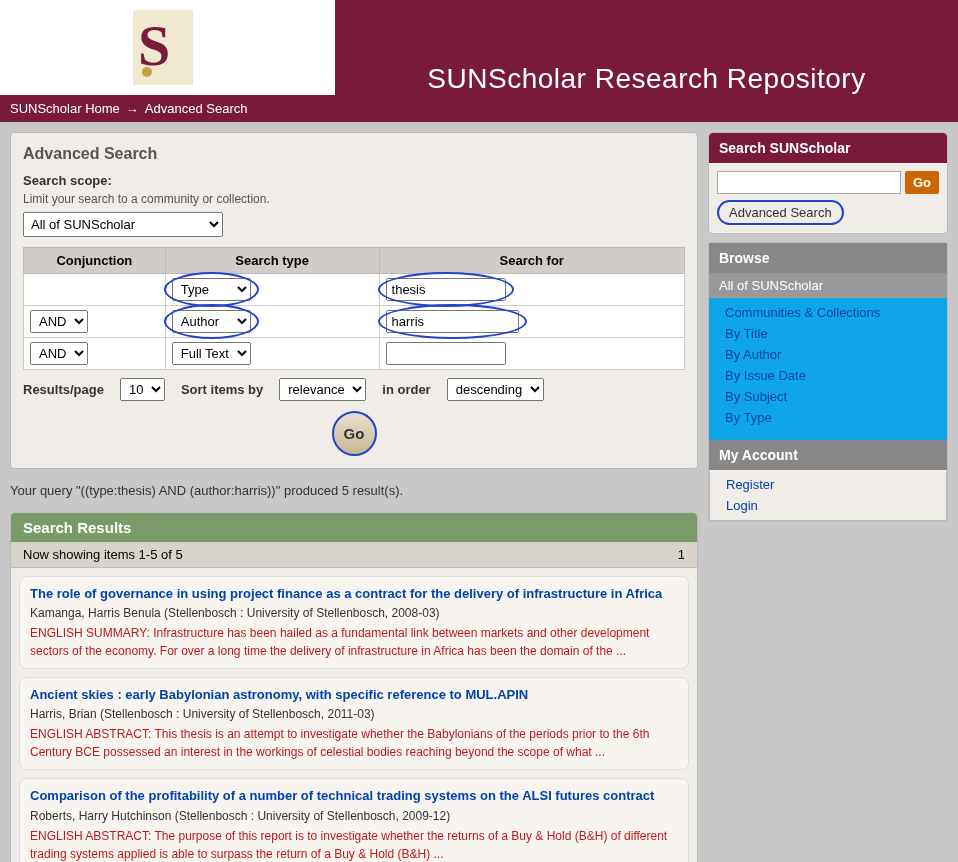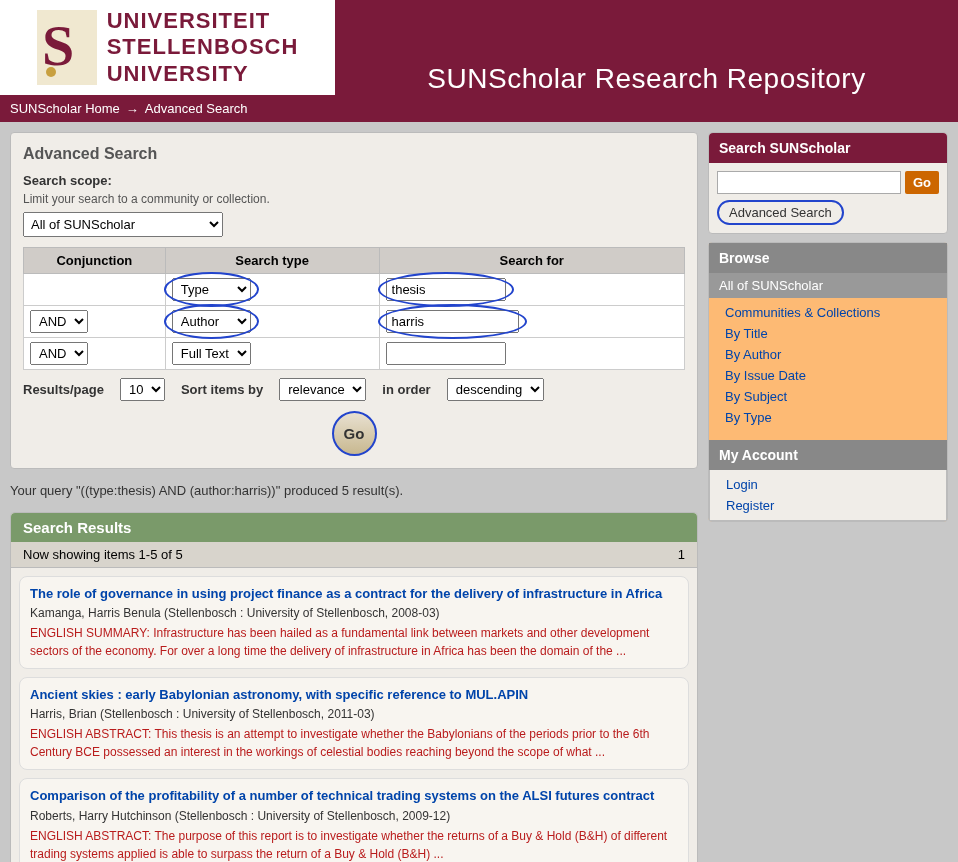--- a/index.html
+++ b/index.html
@@ -310,21 +310,21 @@
       border-radius: 20px;
       padding: 3px 10px;
       font-size: 13px;
       color: #333;
       text-decoration: none;
       cursor: pointer;
     }
 
     
     #browse-box {
-      background: #fdba74;
+      background: #0ea5e9;
       border: 1px solid #bbb;
       border-radius: 4px;
     }
     #browse-box h3 {
       background: #888;
       color: #fff;
       padding: 7px 10px;
       font-size: 14px;
       font-weight: bold;
     }
@@ -372,25 +372,20 @@
 <body>
 
 <div id="header" style="position:relative;">
   <div id="logo-area">
 
     <svg id="logo-img" viewBox="0 0 60 75" xmlns="http://www.w3.org/2000/svg">
       <rect width="60" height="75" fill="#f0e8d0"></rect>
       <text x="5" y="55" font-size="58" font-weight="bold" fill="#7a1a3a" font-family="Georgia,serif">S</text>
       <circle cx="14" cy="62" r="5" fill="#c8a040"></circle>
     </svg>
-    <div id="logo-text">
-      <span>UNIVERSITEIT</span>
-      <span>STELLENBOSCH</span>
-      <span>UNIVERSITY</span>
-    </div>
   </div>
   <div id="header-title-area">
     <h1>SUNScholar Research Repository</h1>
   </div>
 </div>
 
 <div id="breadcrumb">
   <a href="#">SUNScholar Home</a>
   <span class="arrow">→</span>
   <span>Advanced Search</span>
@@ -568,19 +563,19 @@
         <a href="#">Communities &amp; Collections</a>
         <a href="#">By Title</a>
         <a href="#">By Author</a>
         <a href="#">By Issue Date</a>
         <a href="#">By Subject</a>
         <a href="#">By Type</a>
       </div>
 
       <div class="my-account-header">My Account</div>
       <div class="my-account-links">
+        <a href="#">Register</a>
         <a href="#">Login</a>
-        <a href="#">Register</a>
       </div>
     </div>
   </div>
 
 </div>
 
 </body></html>

